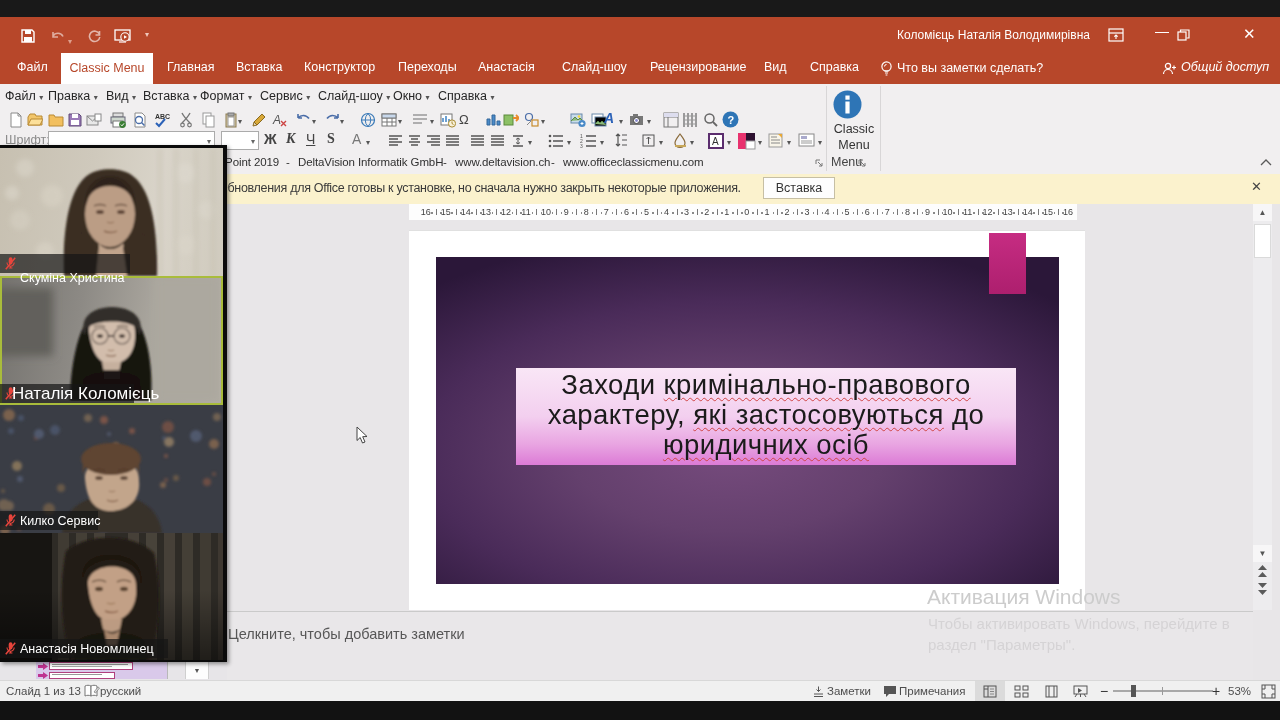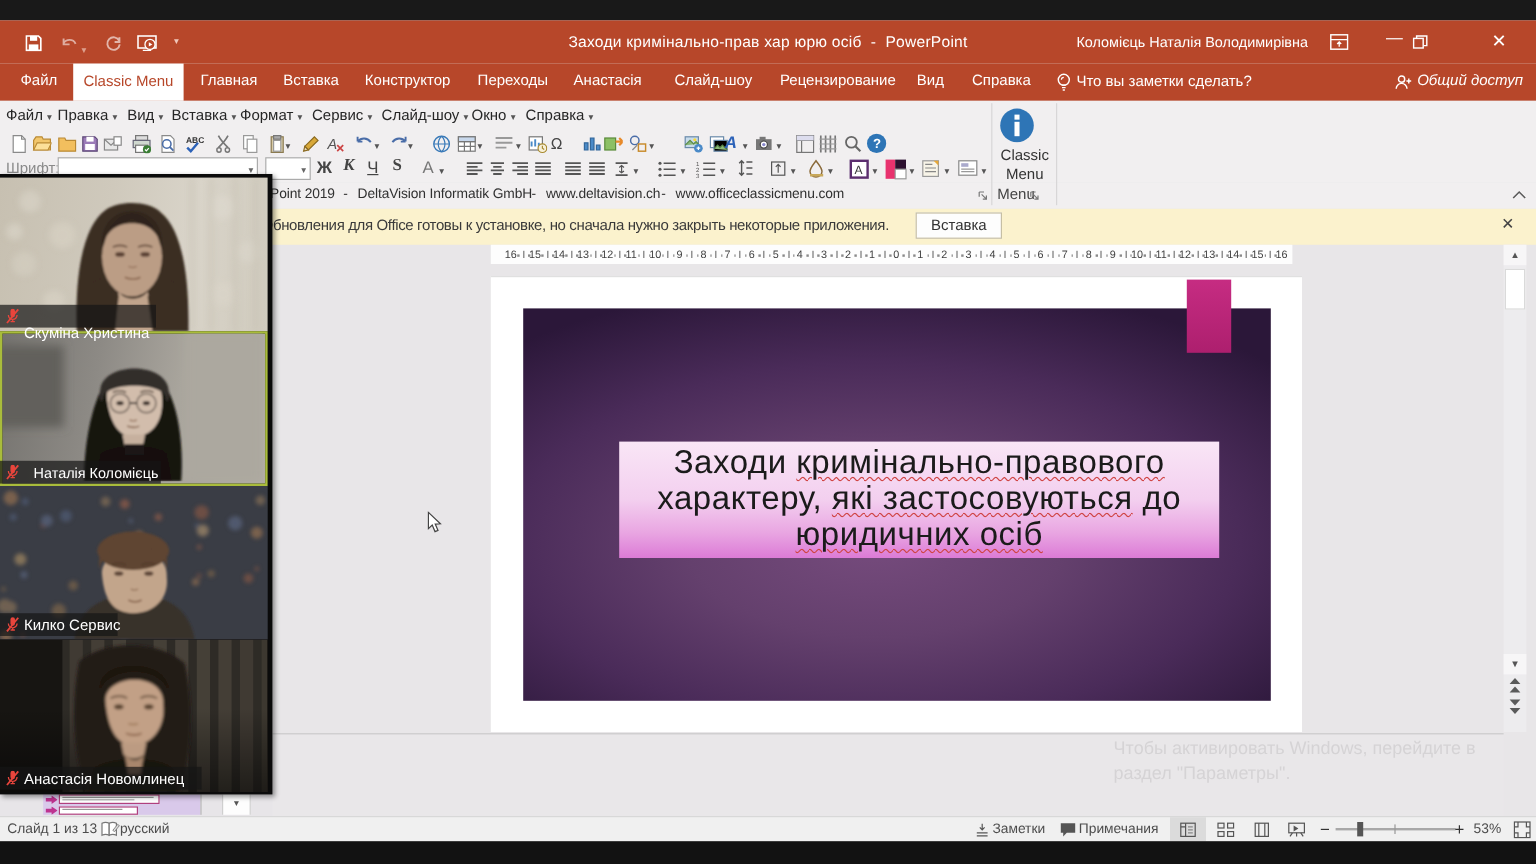--- a/index.html
+++ b/index.html
@@ -25,21 +25,20 @@
       <svg class="abs" style="left:87px;top:11px;opacity:.6" width="15" height="15" viewBox="0 0 15 15">
         <path d="M12.5 3 L12.5 7 L8.5 7 M12.3 6 A5.2 5.2 0 1 0 12.8 9" fill="none" stroke="#fff" stroke-width="1.6"></path>
       </svg>
       <svg class="abs" style="left:114px;top:11px" width="17" height="16" viewBox="0 0 17 16">
         <rect x="1" y="2" width="15" height="10" fill="none" stroke="#fff" stroke-width="1.3"></rect>
         <path d="M5 14h7" stroke="#fff" stroke-width="1.2"></path>
         <circle cx="11" cy="9" r="4.2" fill="#B7472A" stroke="#fff" stroke-width="1.1"></circle>
         <path d="M10 7.2 L13 9 L10 10.8z" fill="#fff"></path>
       </svg>
       <div class="abs" style="left:145px;top:13px;color:#f0c7ba;font-size:8px">▾</div>
-      <div class="abs" style="left:0;top:10px;width:1280px;text-align:center;color:#fff;font-size:13px"><span style="letter-spacing:0.2px">Заходи кримінально-прав хар юрю осіб&nbsp; -&nbsp; PowerPoint</span></div>
       <div class="abs" style="left:897px;top:11px;color:#fff;font-size:12px">Коломієць Наталія Володимирівна</div>
       <svg class="abs" style="left:1108px;top:11px" width="16" height="14" viewBox="0 0 16 14">
         <rect x="1" y="1" width="14" height="12" fill="none" stroke="#fff" stroke-width="1.2"></rect>
         <path d="M1 5h14" stroke="#fff" stroke-width="1.2"></path>
         <path d="M8 11 L8 7 M6.3 8.6 L8 7 L9.7 8.6" fill="none" stroke="#fff" stroke-width="1.1"></path>
       </svg>
       <div class="abs" style="left:1155px;top:6px;color:#fff;font-size:14px">—</div>
       <svg class="abs" style="left:1177px;top:12px" width="13" height="12" viewBox="0 0 13 12">
         <rect x="1" y="3" width="8" height="8" fill="none" stroke="#fff" stroke-width="1.2"></rect>
         <path d="M3.5 3 L3.5 1 L12 1 L12 9 L9.5 9" fill="none" stroke="#fff" stroke-width="1.2"></path>
@@ -507,20 +506,22 @@
     </div>
 <svg class="abs" style="left:1256px;top:564px" width="13" height="15" viewBox="0 0 13 15">
       <path d="M6.5 1 L11 6 H2z" fill="#5a5a5a"></path>
       <path d="M6.5 8 L11 13 H2z" fill="#5a5a5a"></path>
     </svg>
 <svg class="abs" style="left:1256px;top:582px" width="13" height="15" viewBox="0 0 13 15">
       <path d="M6.5 6 L11 1 H2z" fill="#5a5a5a"></path>
       <path d="M6.5 13 L11 8 H2z" fill="#5a5a5a"></path>
     </svg>
 <div class="abs" style="left:227px;top:611px;width:1026px;height:69px;background:#E9E7E9;border-top:1px solid #CACACA"></div>
+<div class="abs" style="left:228px;top:626px;color:#575757;font-size:14.5px">Целкните, чтобы добавить заметки</div>
+<div class="abs" style="left:927px;top:585px;color:#CCCCCC;font-size:21px">Активация Windows</div>
 <div class="abs" style="left:928px;top:613px;color:#D5D3D5;font-size:15px;line-height:21px">Чтобы активировать Windows, перейдите в<br>раздел "Параметры".</div>
 <div class="abs" style="left:0;top:680px;width:1280px;height:21px;background:#F0F0F0;border-top:1px solid #D8D8D8;color:#4d4d4d;font-size:12px">
       <div class="abs" style="left:6px;top:4px;font-size:11.5px">Слайд 1 из 13</div>
       <svg class="abs" style="left:84px;top:3px" width="16" height="14" viewBox="0 0 16 14">
         <path d="M1 2 C3 1 5 1 7 2 L7 12 C5 11 3 11 1 12z" fill="#fff" stroke="#777"></path>
         <path d="M13 2 C11 1 9 1 7 2 L7 12 C9 11 11 11 13 12z" fill="#fff" stroke="#777"></path>
         <path d="M10 8 l4-5 1.5 1-4 5z" fill="#ddd" stroke="#777" stroke-width=".7"></path>
       </svg>
       <div class="abs" style="left:100px;top:4px;font-size:11.5px">русский</div>
       <svg class="abs" style="left:812px;top:4px" width="13" height="13" viewBox="0 0 13 13">
@@ -771,21 +772,21 @@
           <path d="M11.2 0.8 L1.8 12.2" stroke="#E8453C" stroke-width="1.5"></path>
         </svg>
         <div class="abs" style="left:20px;top:16px;color:#fff;font-size:12.5px;line-height:16px;white-space:nowrap">Скуміна Христина</div>
       </div>
       <div class="abs" style="left:0;top:239px;width:134px;height:19px;background:rgba(22,22,22,0.70)">
         <svg class="abs" style="left:4px;top:3px" width="13" height="13" viewBox="0 0 13 13">
           <path d="M4.7 2.2 a1.9 1.9 0 0 1 3.8 0 v3.4 a1.9 1.9 0 0 1 -3.8 0z" fill="#E8453C"></path>
           <path d="M3 5.6 a3.6 3.6 0 0 0 7.2 0 M6.6 9.2 v1.6 M4.8 11 h3.6" stroke="#E8453C" stroke-width="1.1" fill="none"></path>
           <path d="M11.2 0.8 L1.8 12.2" stroke="#E8453C" stroke-width="1.5"></path>
         </svg>
-        <div class="abs" style="left:28px;top:2px;color:#fff;font-size:12px;line-height:16px;white-space:nowrap">Наталія Коломієць</div>
+        <div class="abs" style="left:12px;top:2px;color:#fff;font-size:17px;line-height:16px;white-space:nowrap">Наталія Коломієць</div>
       </div>
       <div class="abs" style="left:0;top:366px;width:98px;height:19px;background:rgba(22,22,22,0.70)">
         <svg class="abs" style="left:4px;top:3px" width="13" height="13" viewBox="0 0 13 13">
           <path d="M4.7 2.2 a1.9 1.9 0 0 1 3.8 0 v3.4 a1.9 1.9 0 0 1 -3.8 0z" fill="#E8453C"></path>
           <path d="M3 5.6 a3.6 3.6 0 0 0 7.2 0 M6.6 9.2 v1.6 M4.8 11 h3.6" stroke="#E8453C" stroke-width="1.1" fill="none"></path>
           <path d="M11.2 0.8 L1.8 12.2" stroke="#E8453C" stroke-width="1.5"></path>
         </svg>
         <div class="abs" style="left:20px;top:2px;color:#fff;font-size:12.5px;line-height:16px;white-space:nowrap">Килко Сервис</div>
       </div>
       <div class="abs" style="left:0;top:494px;width:168px;height:19px;background:rgba(22,22,22,0.70)">

